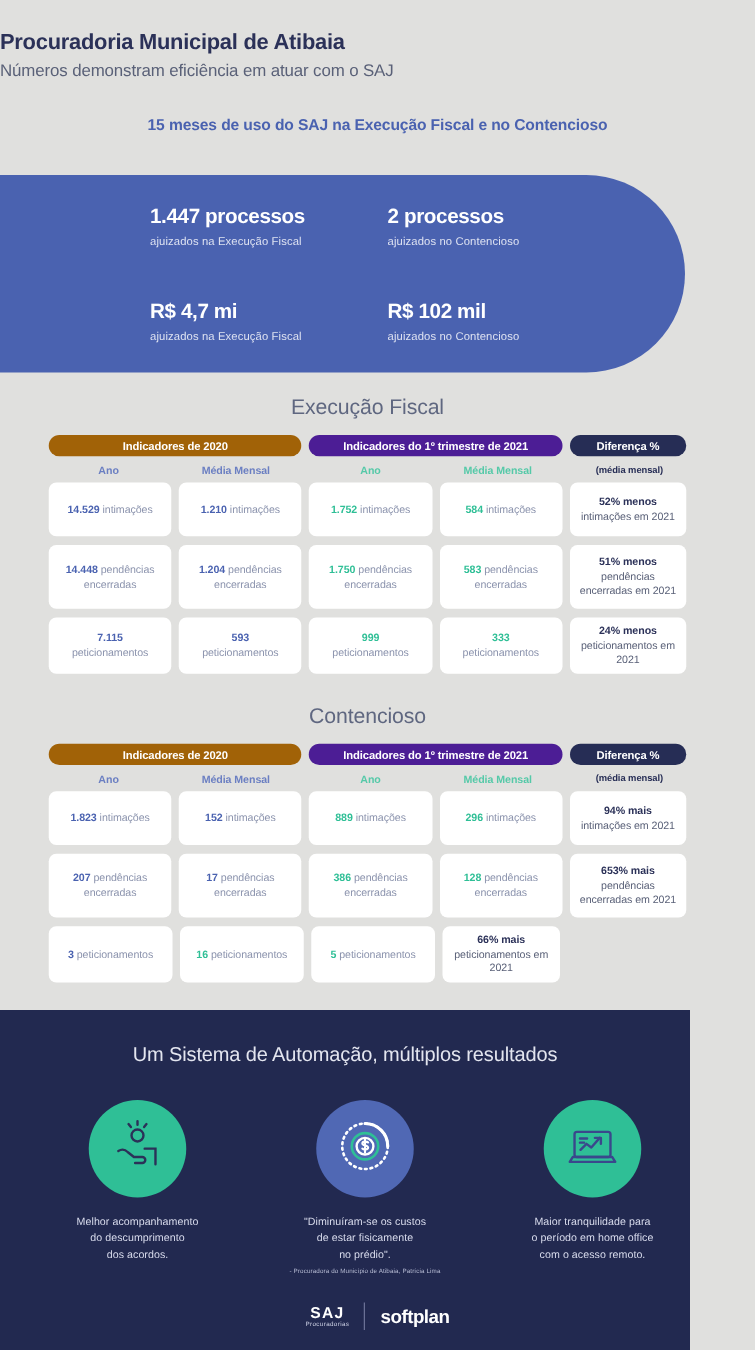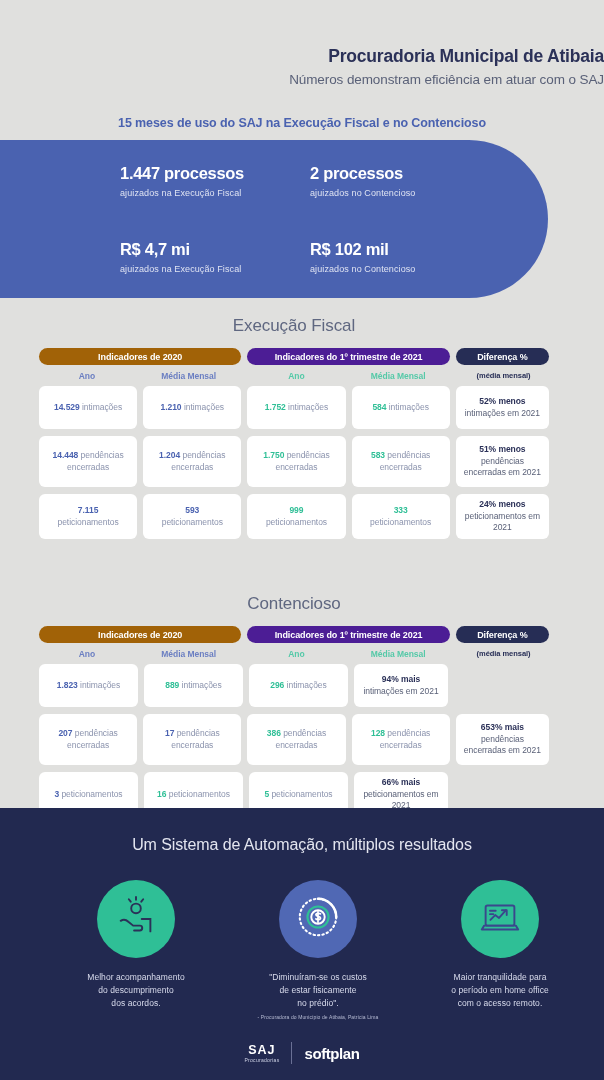--- a/index.html
+++ b/index.html
@@ -6,21 +6,21 @@
   html, body {
     width: 604px;
     height: 1080px;
     background: #e0e0de;
     font-family: "Liberation Sans", sans-serif;
     overflow: hidden;
   }
   .page { position: relative; width: 604px; height: 1080px; background: #e0e0de; }
 
   
-  .header { padding-top: 46px; text-align: right; }
+  .header { padding-top: 23px; text-align: left; }
   .header h1 {
     font-size: 17.5px; font-weight: bold; color: #2b3158;
     letter-spacing: -0.2px; line-height: 1.25;
   }
   .header h2 {
     font-size: 13.5px; font-weight: normal; color: #5a6178;
     margin-top: 4px; letter-spacing: -0.1px;
   }
   .kicker {
     margin-top: 29px; text-align: center;
@@ -95,21 +95,21 @@
   .cell.c-dark  { color: #5a6178; }
   .cell.c-dark  .v { color: #2b3158; }
 
   .r1 .cell { height: 43px; }
   .r2 .cell { height: 51px; }
   .r3 .cell { height: 45px; }
 
   
   .footer {
     position: absolute; left: 0; top: 808px;
-    width: 604px; height: 272px; background: #222950;
+    width: 552px; height: 272px; background: #222950;
   }
   .footer h3 {
     text-align: center; margin-top: 28px;
     font-size: 16px; font-weight: normal; color: #e3e5ef;
     letter-spacing: -0.1px;
   }
   .benefits {
     margin-top: 26px; display: flex; justify-content: center; gap: 32px; padding-left: 32px;
   }
   .benefit { width: 150px; text-align: center; }
@@ -239,40 +239,43 @@
             </div>
           <div class="cell diff c-dark">
               <span><span class="v">24% menos</span><br><span>peticionamentos em 2021</span></span>
             </div>
         </div>
 
       </div>
     </div>
   </div>
 
-  <div class="section" style="top:594px;">
+  <div class="section" style="top:563px;">
     <div class="sec-title">Contencioso</div>
     <div class="table">
       <div class="pill-row">
         <div class="pill blue">Indicadores de 2020</div>
         <div class="pill green">Indicadores do 1º trimestre de 2021</div>
         <div class="pill dark">Diferença %</div>
       </div>
       <div class="subhead-row">
         <div class="subhead blue">Ano</div>
         <div class="subhead blue spacer-gap">Média Mensal</div>
         <div class="subhead green">Ano</div>
         <div class="subhead green spacer-gap">Média Mensal</div>
         <div class="subhead dark">(média mensal)</div>
       </div>
       <div class="grid-rows">
 
         <div class="row r1">
           <div class="cell c-blue">
               <span><span class="v">1.823</span> <span>intimações</span></span>
+            </div>
+          <div class="cell c-blue">
+              <span><span class="v">152</span> <span>intimações</span></span>
             </div>
           <div class="cell c-green">
               <span><span class="v">889</span> <span>intimações</span></span>
             </div>
           <div class="cell c-green">
               <span><span class="v">296</span> <span>intimações</span></span>
             </div>
           <div class="cell diff c-dark">
               <span><span class="v">94% mais</span><br><span>intimações em 2021</span></span>
             </div>

